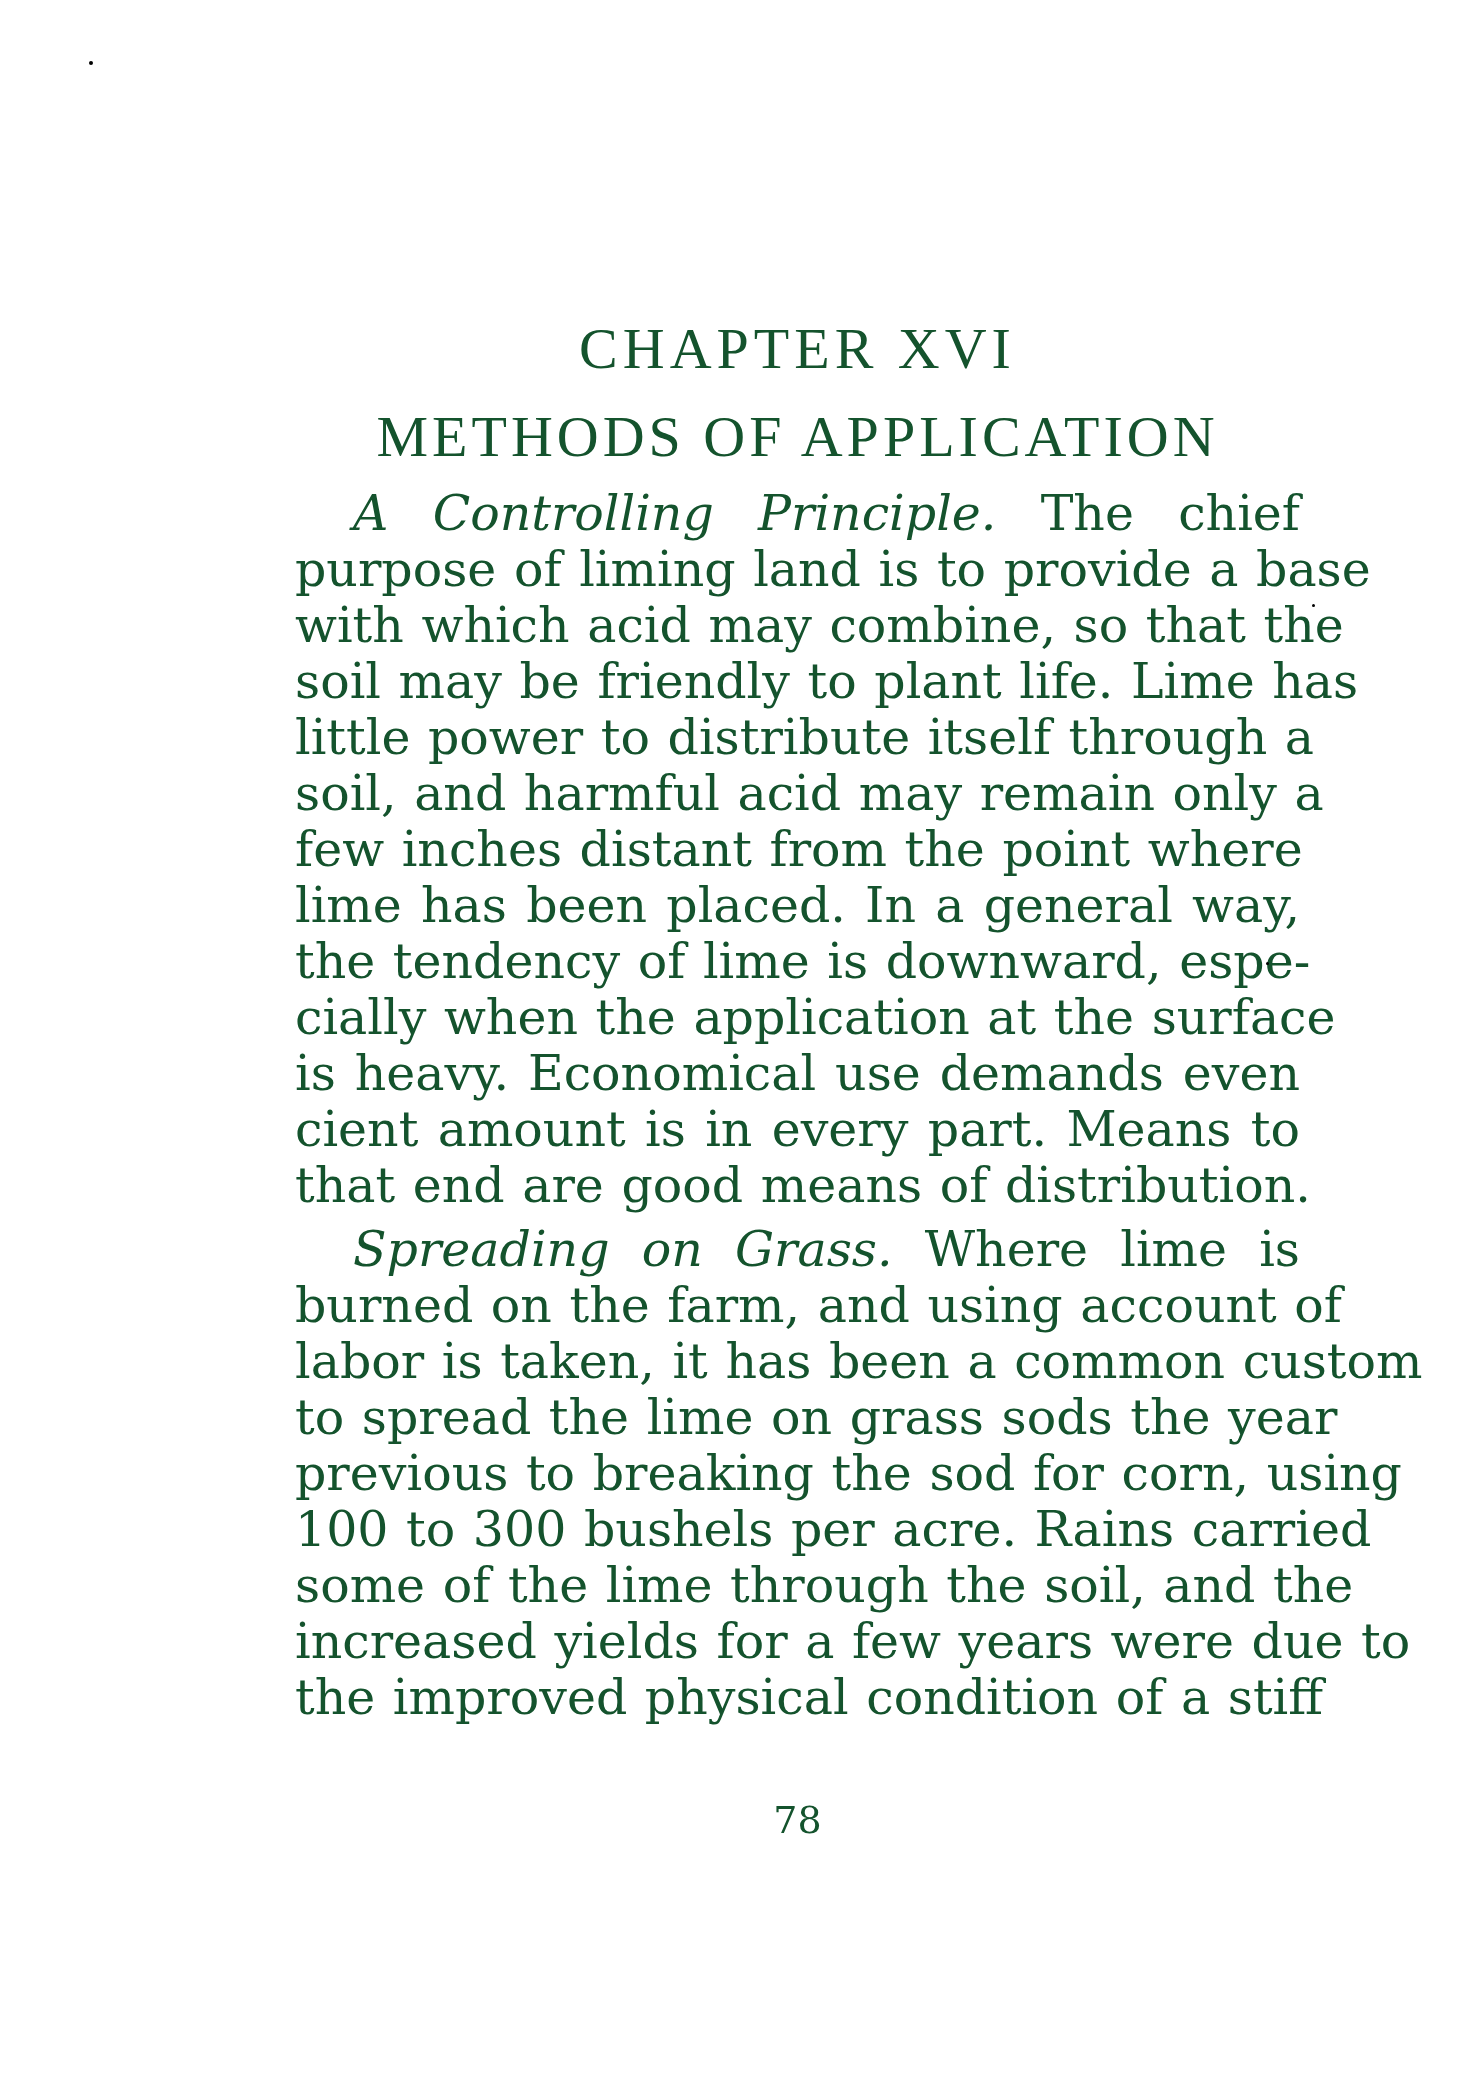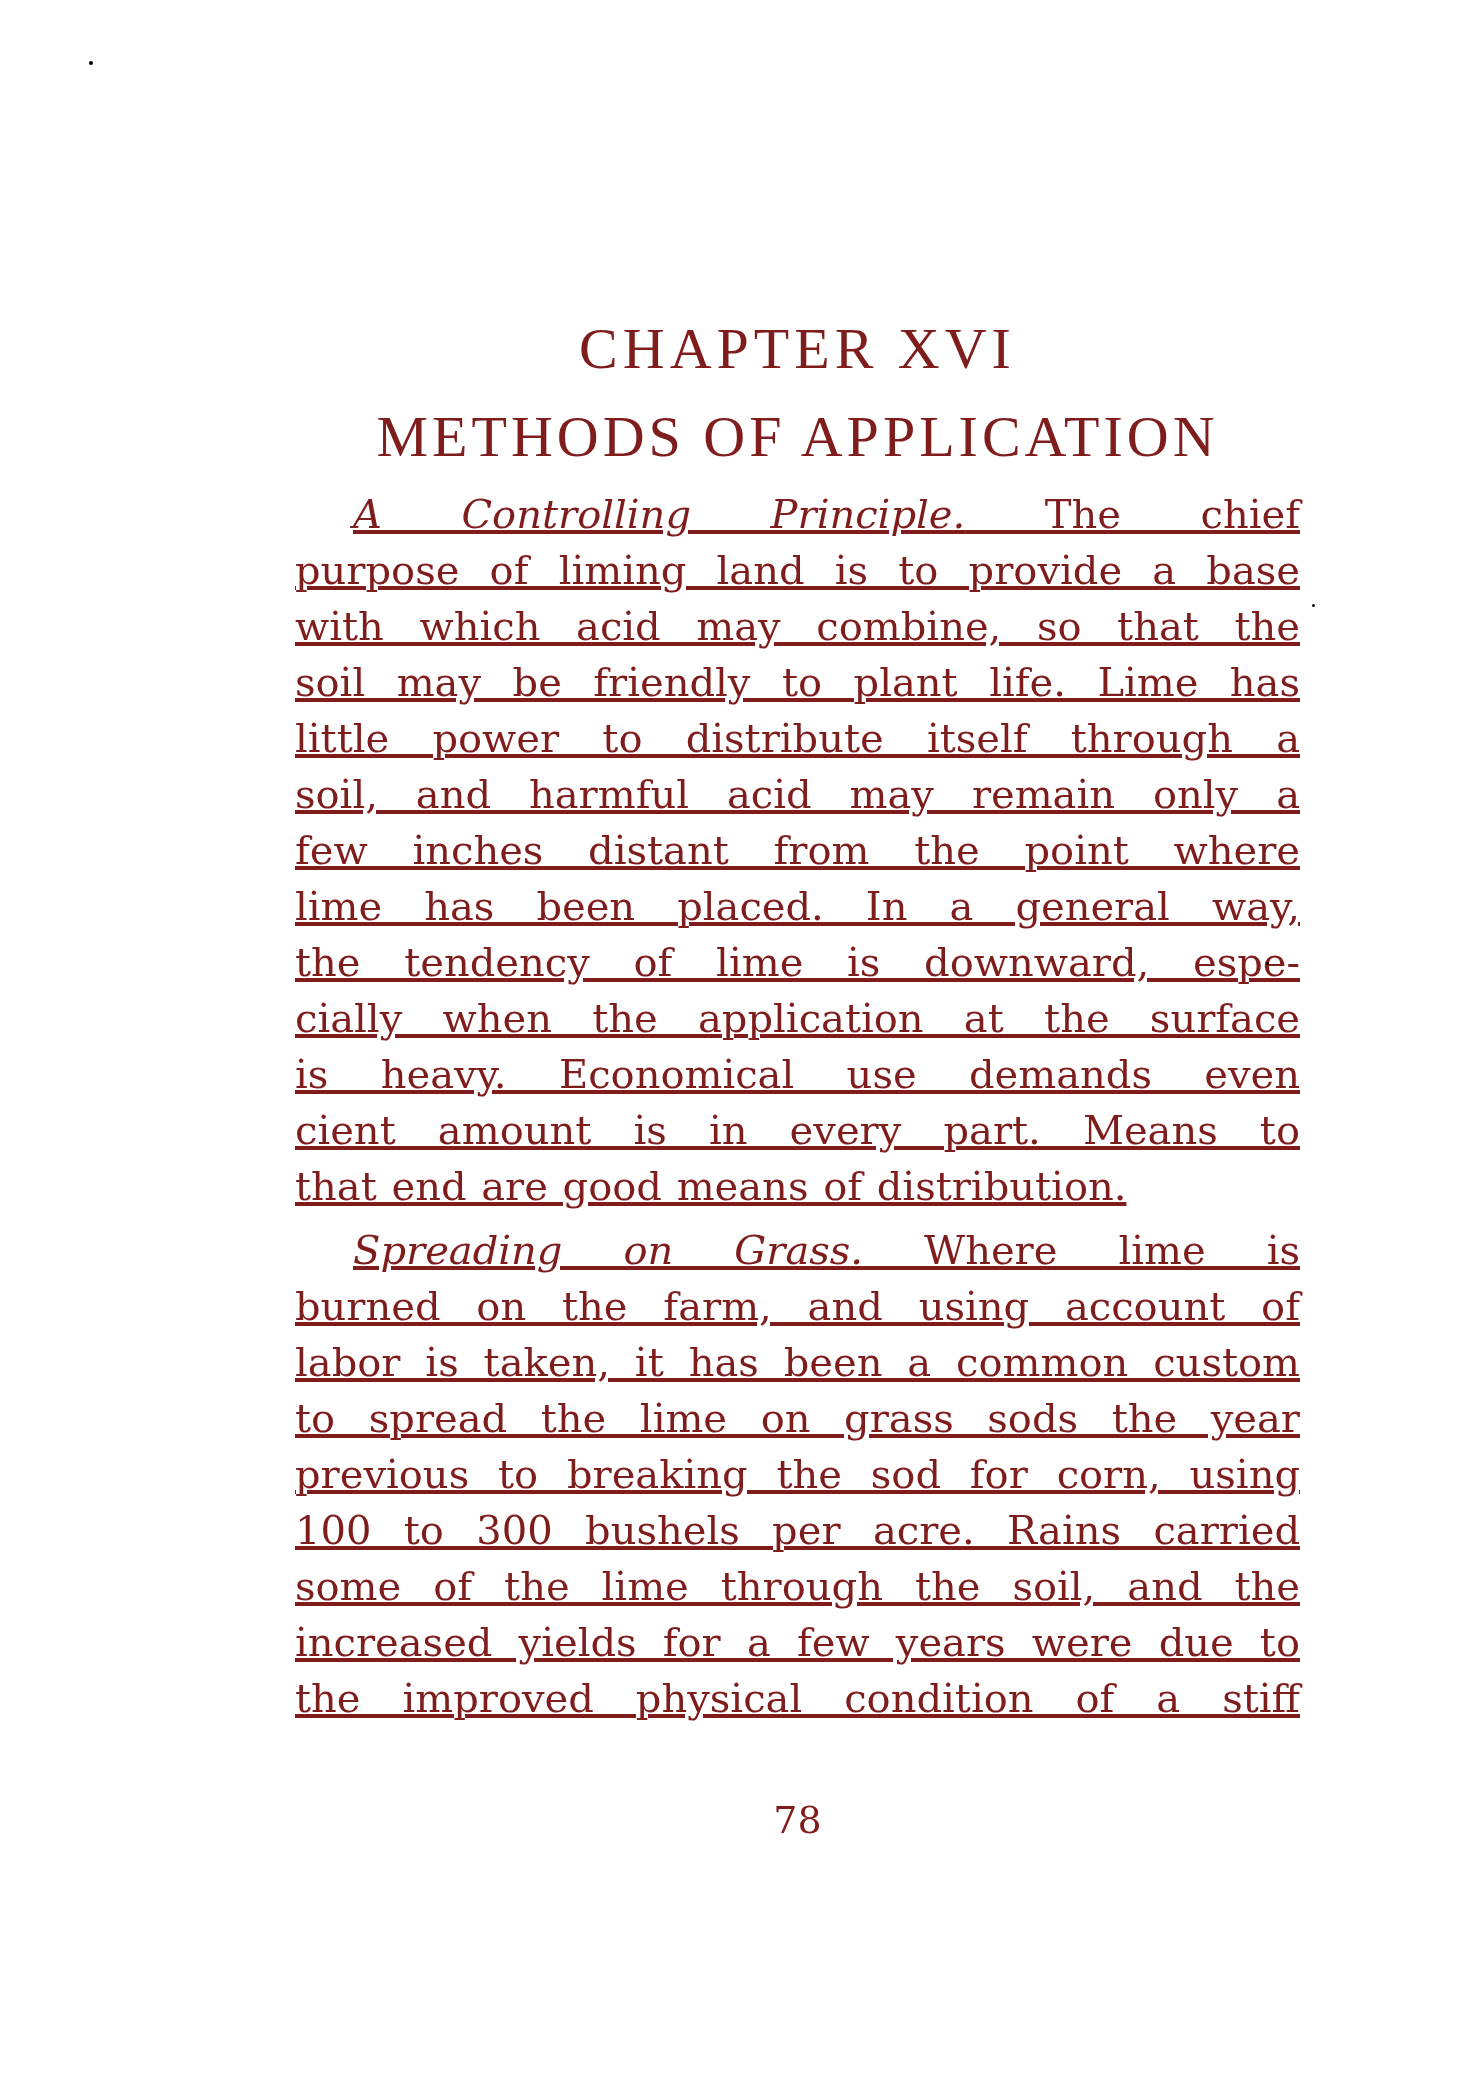--- a/index.html
+++ b/index.html
@@ -1,21 +1,21 @@
 <!DOCTYPE html>
 <html><head>
 <meta charset="utf-8">
 <style>
   html, body { margin: 0; padding: 0; background: #ffffff; }
   .page {
     position: relative;
     width: 1474px;
     height: 2075px;
     background: #ffffff;
-    color: #7f1d1d;
+    color: #14532d;
     font-family: "DejaVu Serif", serif;
     overflow: hidden;
   }
   .heading {
     position: absolute;
     left: 295px;
     width: 1005px;
     text-align: center;
     font-family: "Liberation Serif", serif;
     font-weight: normal;
@@ -24,24 +24,23 @@
     letter-spacing: 5px;
     white-space: nowrap;
   }
   .chapter-heading { top: 320px; }
   .section-heading { top: 408px; letter-spacing: 4px; text-align: center; }
   .body-block {
     position: absolute;
     top: 486px;
     left: 295px;
     width: 1005px;
-    font-size: 40px;
+    font-size: 49px;
     line-height: 56px;
     word-spacing: 2px;
-    text-decoration: underline;
   }
   .text-line {
     text-align: justify;
     text-align-last: justify;
     white-space: nowrap;
   }
   .text-line.para-start { padding-left: 58px; }
   .text-line.para-gap { margin-top: 8px; }
   .text-line.last-line { text-align-last: left; }
   .text-line em { font-style: italic; }

